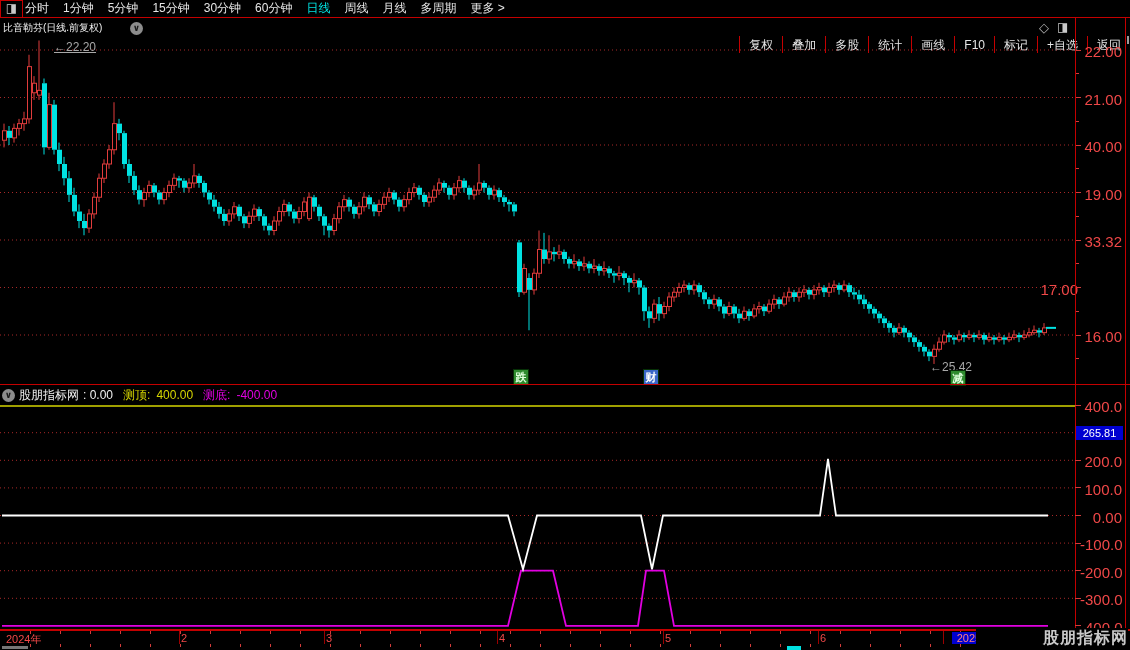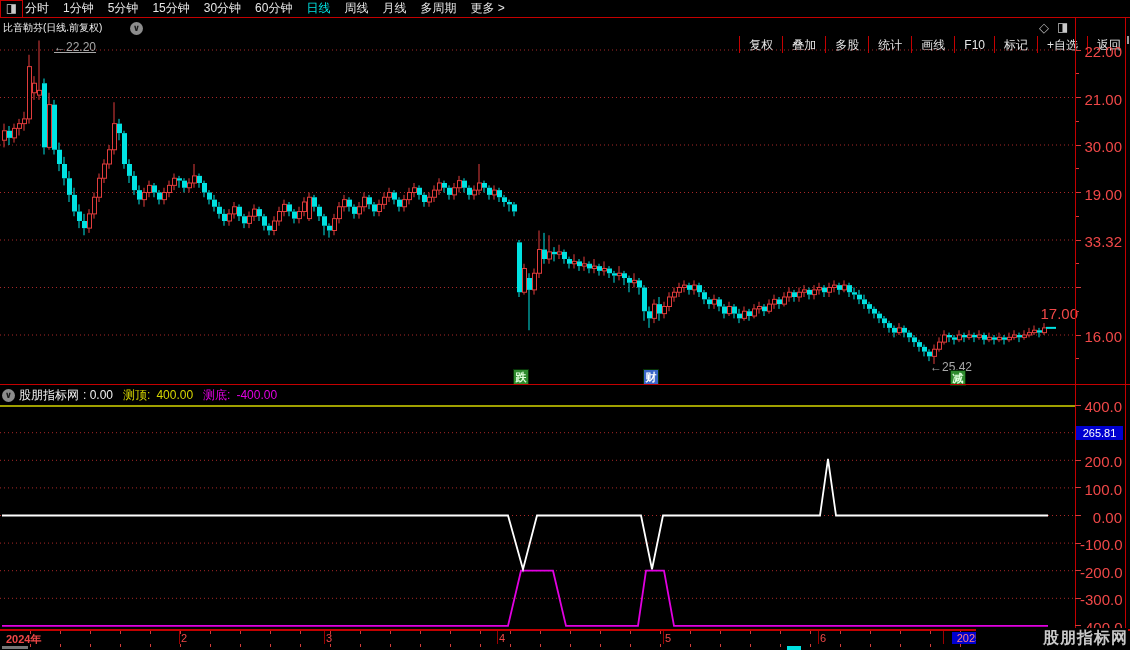--- a/index.html
+++ b/index.html
@@ -726,30 +726,30 @@
       <rect x="1042.5" y="289.87500000000006" width="4" height="4.749999999999886" fill="#000" stroke="#e03c3c"></rect>
       <line x1="1046" y1="289.87500000000006" x2="1056" y2="289.87500000000006" stroke="#00e2e2" stroke-width="2"></line>
     </svg>
   <div id="main-axis" class="abs" style="left:0;top:0;">
       <div class="price-label" style="left: 1080px; top: 43px; width: 42px; position: absolute;">22.00</div>
       <div class="tick" style="left: 1075px; top: 49.5px; width: 6px; height: 1px; position: absolute;"></div>
       <div class="tick" style="left: 1075px; top: 73.25px; width: 4px; height: 1px; position: absolute;"></div>
       <div class="price-label" style="left: 1080px; top: 90.5px; width: 42px; position: absolute;">21.00</div>
       <div class="tick" style="left: 1075px; top: 97px; width: 6px; height: 1px; position: absolute;"></div>
       <div class="tick" style="left: 1075px; top: 120.75px; width: 4px; height: 1px; position: absolute;"></div>
-      <div class="price-label" style="left: 1080px; top: 138px; width: 42px; position: absolute;">30.00</div>
+      <div class="price-label" style="left: 1080px; top: 138px; width: 42px; position: absolute;">40.00</div>
       <div class="tick" style="left: 1075px; top: 144.5px; width: 6px; height: 1px; position: absolute;"></div>
       <div class="tick" style="left: 1075px; top: 168.25px; width: 4px; height: 1px; position: absolute;"></div>
       <div class="price-label" style="left: 1080px; top: 185.5px; width: 42px; position: absolute;">19.00</div>
       <div class="tick" style="left: 1075px; top: 192px; width: 6px; height: 1px; position: absolute;"></div>
       <div class="tick" style="left: 1075px; top: 215.75px; width: 4px; height: 1px; position: absolute;"></div>
       <div class="price-label" style="left: 1080px; top: 233px; width: 42px; position: absolute;">33.32</div>
       <div class="tick" style="left: 1075px; top: 239.5px; width: 6px; height: 1px; position: absolute;"></div>
       <div class="tick" style="left: 1075px; top: 263.25px; width: 4px; height: 1px; position: absolute;"></div>
-      <div class="price-label" style="left: 1036px; top: 280.5px; width: 42px; position: absolute; margin-top: 24px;">17.00</div>
+      <div class="price-label" style="left: 1036px; top: 280.5px; width: 42px; position: absolute;">17.00</div>
       <div class="tick" style="left: 1075px; top: 287px; width: 6px; height: 1px; position: absolute;"></div>
       <div class="tick" style="left: 1075px; top: 310.75px; width: 4px; height: 1px; position: absolute;"></div>
       <div class="price-label" style="left: 1080px; top: 328px; width: 42px; position: absolute;">16.00</div>
       <div class="tick" style="left: 1075px; top: 334.5px; width: 6px; height: 1px; position: absolute;"></div>
       <div class="tick" style="left: 1075px; top: 358.25px; width: 4px; height: 1px; position: absolute;"></div>
     </div>
 
   <span class="gray-label" style="left:54px;top:40px;text-decoration:underline;">←22.20</span>
   <span class="gray-label" style="left:930px;top:360px;">←25.42</span>
   <div id="markers">
@@ -802,21 +802,21 @@
       <div class="price-label" style="left: 1080px; top: 591.3px; width: 42px; position: absolute;">-300.0</div>
       <div class="tick" style="left: 1075px; top: 597.8px; width: 6px; height: 1px; position: absolute;"></div>
       <div class="price-label" style="left: 1080px; top: 618.9px; width: 42px; position: absolute;">-400.0</div>
       <div class="tick" style="left: 1075px; top: 625.4px; width: 6px; height: 1px; position: absolute;"></div>
     </div>
   <div id="ind-badge" class="abs">265.81</div>
 
   <div class="redline" style="left:0;top:629px;width:1130px;height:1px;"></div>
 
   <div id="xaxis" class="abs">
-      <span class="month-label" style="left: 6px; font-weight: bold;">2024年</span>
+      <span class="month-label" style="left: 6px;">2024年</span>
       <span class="month-label" style="left: 181px;">2</span>
       <span class="month-label" style="left: 326px;">3</span>
       <span class="month-label" style="left: 499px;">4</span>
       <span class="month-label" style="left: 665px;">5</span>
       <span class="month-label" style="left: 820px;">6</span>
       <div style="left: 179px; top: 0px; width: 1px; height: 13px; background: rgb(154, 0, 0); position: absolute;"></div>
       <div style="left: 324px; top: 0px; width: 1px; height: 13px; background: rgb(154, 0, 0); position: absolute;"></div>
       <div style="left: 497px; top: 0px; width: 1px; height: 13px; background: rgb(154, 0, 0); position: absolute;"></div>
       <div style="left: 663px; top: 0px; width: 1px; height: 13px; background: rgb(154, 0, 0); position: absolute;"></div>
       <div style="left: 818px; top: 0px; width: 1px; height: 13px; background: rgb(154, 0, 0); position: absolute;"></div>

